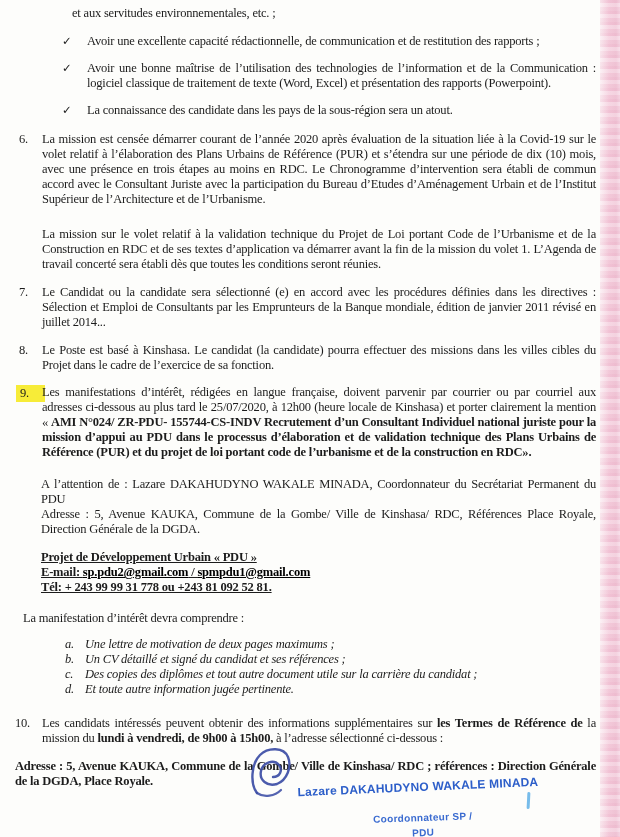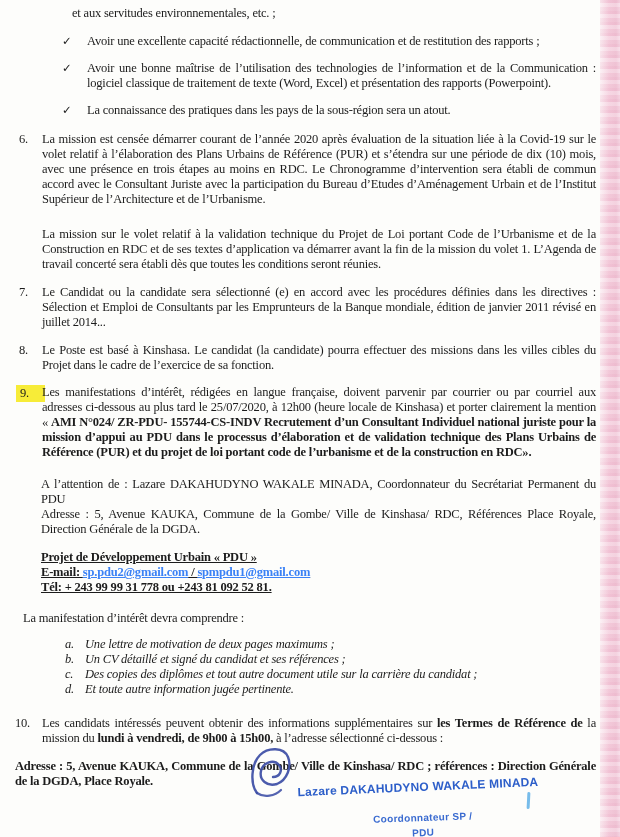--- a/index.html
+++ b/index.html
@@ -28,21 +28,21 @@
   .check-text { flex:1; text-align:justify; }
   .num-item { display:grid; grid-template-columns:23px 1fr; margin:0 0 13px 0; }
   .num-item .para + .para { margin-top:20px; }
   .hl-num {
     background:#f7ec38; display:inline-block; width:29px; box-sizing:border-box;
     margin-left:-3px; padding:1px 0 1px 4px; height:17px;
   }
   .attention-block { margin:17px 0 13px 22px; font-weight:normal; text-align:justify; }
   .attention-block p + p { margin-top:0; }
   .contact-block { margin:0 0 16px 22px; font-weight:bold;text-decoration:underline; }
-  .email-link { color:#3b82f6; text-decoration:underline; font-weight:bold; cursor:pointer; }
+  .email-link { color:#000000; text-decoration:underline; font-weight:bold; cursor:pointer; }
   .manifest-heading { margin:0 0 11px 4px; font-weight:normal; }
   .abc-list { margin:0 0 19px 46px; font-style:italic; }
   .abc-row { display:grid; grid-template-columns:20px 1fr; }
   .item10 { grid-template-columns:27px 1fr; margin-left:-4px; }
   .footer-address { margin-left:-4px; font-weight:bold; text-align:justify; }
   .signature-svg { position:absolute; left:249px; top:745px; z-index:3; }
   .stamp-name {
     position:absolute; left:294px; top:780px; width:248px; z-index:3; text-align:center;
     font-family:"Liberation Sans", sans-serif; font-weight:bold; font-size:12px; letter-spacing:0.2px;
     color:#2c5ec9; transform:rotate(-2.5deg);
@@ -72,21 +72,21 @@
       <div class="check-item">
         <span class="check-mark">✓</span>
         <span class="check-text">Avoir une excellente capacité rédactionnelle, de communication et de restitution des rapports ;</span>
       </div>
       <div class="check-item">
         <span class="check-mark">✓</span>
         <span class="check-text">Avoir une bonne maîtrise de l’utilisation des technologies de l’information et de la Communication : logiciel classique de traitement de texte (Word, Excel) et présentation des rapports (Powerpoint).</span>
       </div>
       <div class="check-item">
         <span class="check-mark">✓</span>
-        <span class="check-text">La connaissance des pratiques dans les pays de la sous-région sera un atout.</span>
+        <span class="check-text">La connaissance des candidate dans les pays de la sous-région sera un atout.</span>
       </div>
     </div>
 
     <div class="num-item">
       <span>6.</span>
       <div>
         <p class="para just">La mission est censée démarrer courant de l’année 2020 après évaluation de la situation liée à la Covid-19 sur le volet relatif à l’élaboration des Plans Urbains de Référence (PUR) et s’étendra sur une période de dix (10) mois, avec une présence en trois étapes au moins en RDC. Le Chronogramme d’intervention sera établi de commun accord avec le Consultant Juriste avec la participation du Bureau d’Etudes d’Aménagement Urbain et de l’Institut Supérieur de l’Architecture et de l’Urbanisme.</p>
         <p class="para just">La mission sur le volet relatif à la validation technique du Projet de Loi portant Code de l’Urbanisme et de la Construction en RDC et de ses textes d’application va démarrer avant la fin de la mission du volet 1. L’Agenda de travail concerté sera établi dès que toutes les conditions seront réunies.</p>
       </div>
     </div>

